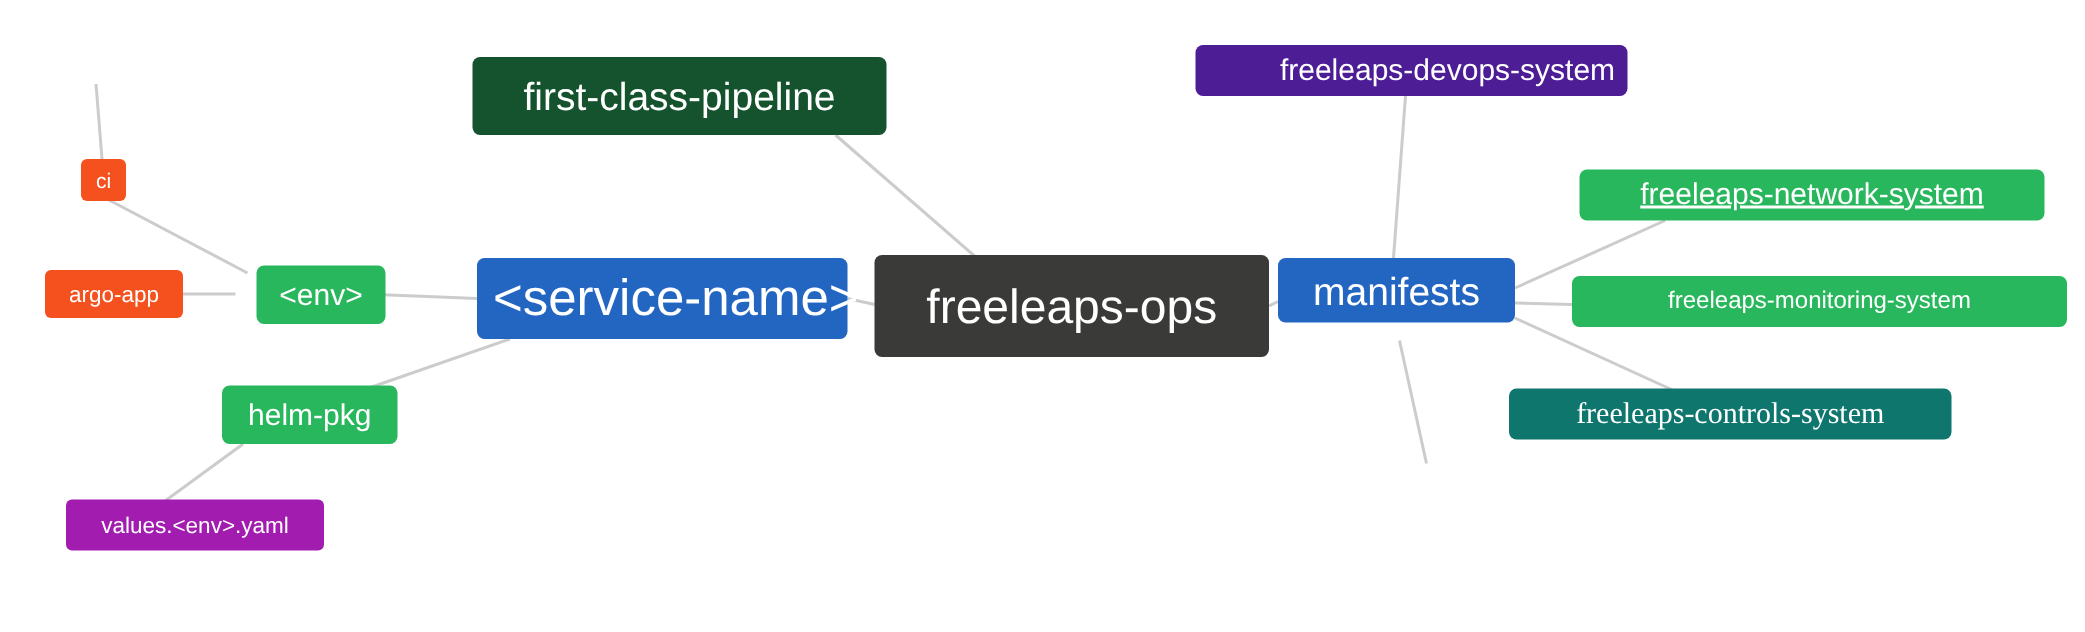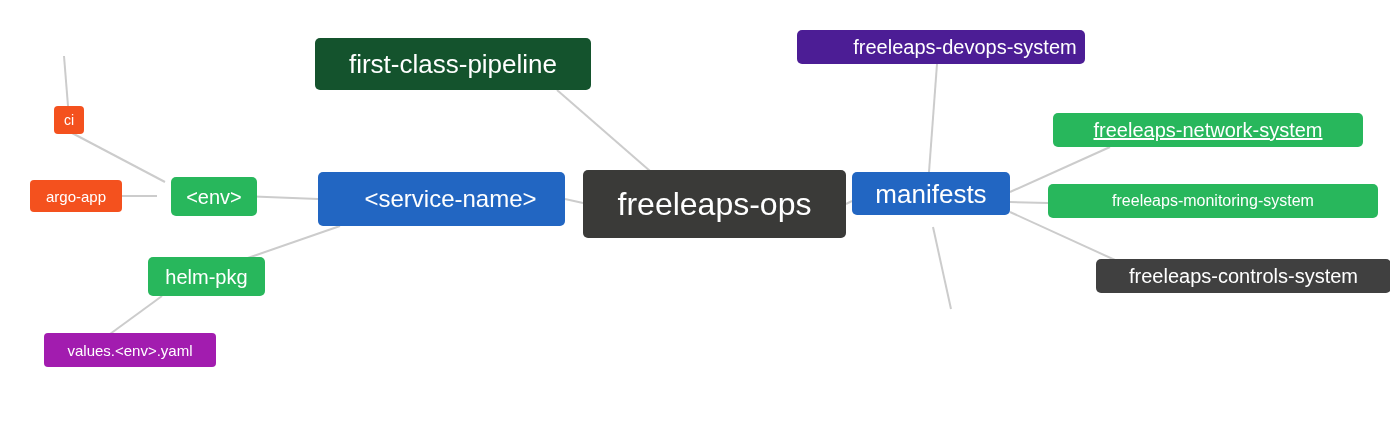--- a/index.html
+++ b/index.html
@@ -60,37 +60,37 @@
     <line class="edge" x1="1010" y1="192" x2="1110" y2="147" style="stroke: rgb(204, 204, 204);"></line>
     <line class="edge" x1="1010" y1="202" x2="1048" y2="203" style="stroke: rgb(204, 204, 204);"></line>
     <line class="edge" x1="1010" y1="212" x2="1115" y2="260" style="stroke: rgb(204, 204, 204);"></line>
     <line class="edge" x1="933" y1="227" x2="951" y2="309" style="stroke: rgb(204, 204, 204);"></line>
   </svg>
 
   <div class="node" style="left: 583px; top: 170px; width: 263px; height: 68px; font-size: 32px; background-color: rgb(58, 58, 56);">freeleaps-ops</div>
 
   <div class="node" style="left: 315px; top: 38px; width: 276px; height: 52px; font-size: 26px; background-color: #14532d;">first-class-pipeline</div>
 
-  <div class="node" style="left: 318px; top: 172px; width: 247px; height: 54px; font-size: 24px; background-color: rgb(34, 102, 194); padding-left: 18px;">&lt;service-name&gt;</div>
+  <div class="node" style="left: 318px; top: 172px; width: 247px; height: 54px; font-size: 34px; background-color: rgb(34, 102, 194); padding-left: 18px;">&lt;service-name&gt;</div>
 
   <div class="node" style="left: 852px; top: 172px; width: 158px; height: 43px; font-size: 26px; background-color: rgb(34, 102, 194);">manifests</div>
 
   <div class="node" style="left: 157px; top: 177px; width: 86px; height: 39px; font-size: 20px; background-color: rgb(40, 183, 92); margin-left: 14px;">&lt;env&gt;</div>
 
   <div class="node" style="left: 148px; top: 257px; width: 117px; height: 39px; font-size: 20px; background-color: rgb(40, 183, 92);">helm-pkg</div>
 
 
   <div class="node small" style="left: 54px; top: 106px; width: 30px; height: 28px; font-size: 14px; background-color: rgb(244, 81, 30);">ci</div>
 
   <div class="node small" style="left: 30px; top: 180px; width: 92px; height: 32px; font-size: 15px; background-color: rgb(244, 81, 30);">argo-app</div>
 
   <div class="node small" style="left: 4px; top: 333px; width: 172px; height: 34px; font-size: 15px; background-color: #a21caf; margin-left: 40px;">values.&lt;env&gt;.yaml</div>
 
   <div class="node" style="left: 797px; top: 30px; width: 288px; height: 34px; font-size: 20px; background-color: #4c1d95; padding-left: 48px;">freeleaps-devops-system</div>
 
   <div class="node" style="left: 1053px; top: 113px; width: 310px; height: 34px; font-size: 20px; background-color: rgb(40, 183, 92); text-decoration: underline;">freeleaps-network-system</div>
 
   <div class="node" style="left: 1048px; top: 184px; width: 330px; height: 34px; font-size: 16px; background-color: rgb(40, 183, 92);">freeleaps-monitoring-system</div>
 
-  <div class="node" style="left: 1096px; top: 259px; width: 295px; height: 34px; font-size: 20px; background-color: #404040;">freeleaps-controls-system</div>
+  <div class="node" style="left: 1006px; top: 259px; width: 295px; height: 34px; font-size: 20px; background-color: #0f766e; font-family: Liberation Serif, serif;">freeleaps-controls-system</div>
 
 
 </div>
 
 </body></html>

